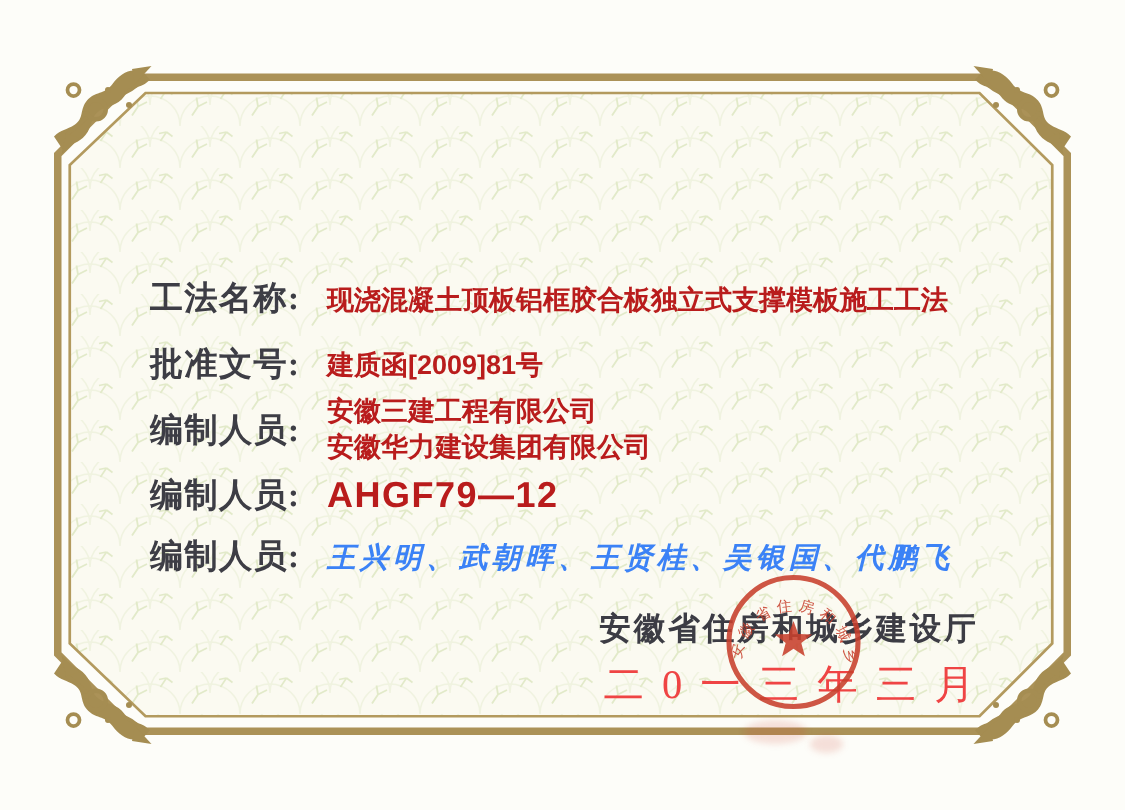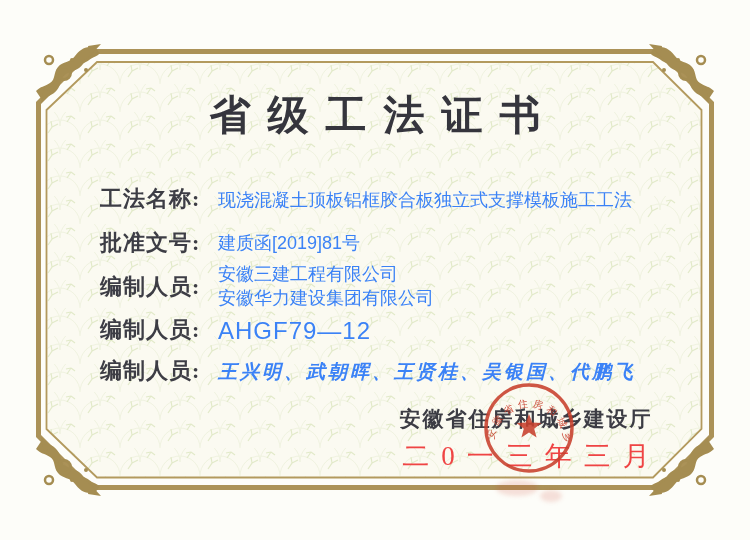--- a/index.html
+++ b/index.html
@@ -34,22 +34,22 @@
     font-weight: bold;
     color: #3d3d45;
     letter-spacing: 1px;
     white-space: nowrap;
     font-family: "Liberation Serif", "DejaVu Serif", serif;
   }
   .val {
     position: absolute;
     left: 218px;
     font-size: 18px;
-    font-weight: 400;
-    color: #3b82f6;
+    font-weight: 700;
+    color: #b91c1c;
     white-space: nowrap;
     font-family: "Liberation Sans", "DejaVu Sans", sans-serif;
   }
   .val-code { font-size: 24px; letter-spacing: 1px; }
   .val-authors {
     font-family: "Liberation Serif", "DejaVu Serif", serif;
     font-style: italic;
     font-size: 19px;
     font-weight: bold;
     letter-spacing: 3px;
@@ -125,27 +125,26 @@
     <path d="M90,51.5 H660 L711.5,103 V436 L660,487.5 H90 L38.5,436 V103 Z" fill="none" stroke="#ab9258" stroke-width="5"></path>
 
     <path d="M97,62 H653 L701.5,110 V429 L653,477.5 H97 L46.5,429 V110 Z" fill="none" stroke="#b39a5e" stroke-width="1.8"></path>
 
     <use href="#orn"></use>
     <use href="#orn" transform="translate(750,0) scale(-1,1)"></use>
     <use href="#orn" transform="translate(0,540) scale(1,-1)"></use>
     <use href="#orn" transform="translate(750,540) scale(-1,-1)"></use>
   </svg>
 
-  <h1 class="title">省级工法证书</h1>
 
   <span class="lbl" style="top:184px">工法名称:</span>
   <span class="val" style="top:188px">现浇混凝土顶板铝框胶合板独立式支撑模板施工工法</span>
 
   <span class="lbl" style="top:228px">批准文号:</span>
-  <span class="val" style="top:231px">建质函[2019]81号</span>
+  <span class="val" style="top:231px">建质函[2009]81号</span>
 
   <span class="lbl" style="top:272px">编制人员:</span>
   <span class="val" style="top:262px">安徽三建工程有限公司</span>
   <span class="val" style="top:286px">安徽华力建设集团有限公司</span>
 
   <span class="lbl" style="top:315px">编制人员:</span>
   <span class="val val-code" style="top:317px">AHGF79—12</span>
 
   <span class="lbl" style="top:356px">编制人员:</span>
   <span class="val val-authors" style="top:359px">王兴明、武朝晖、王贤桂、吴银国、代鹏飞</span>

